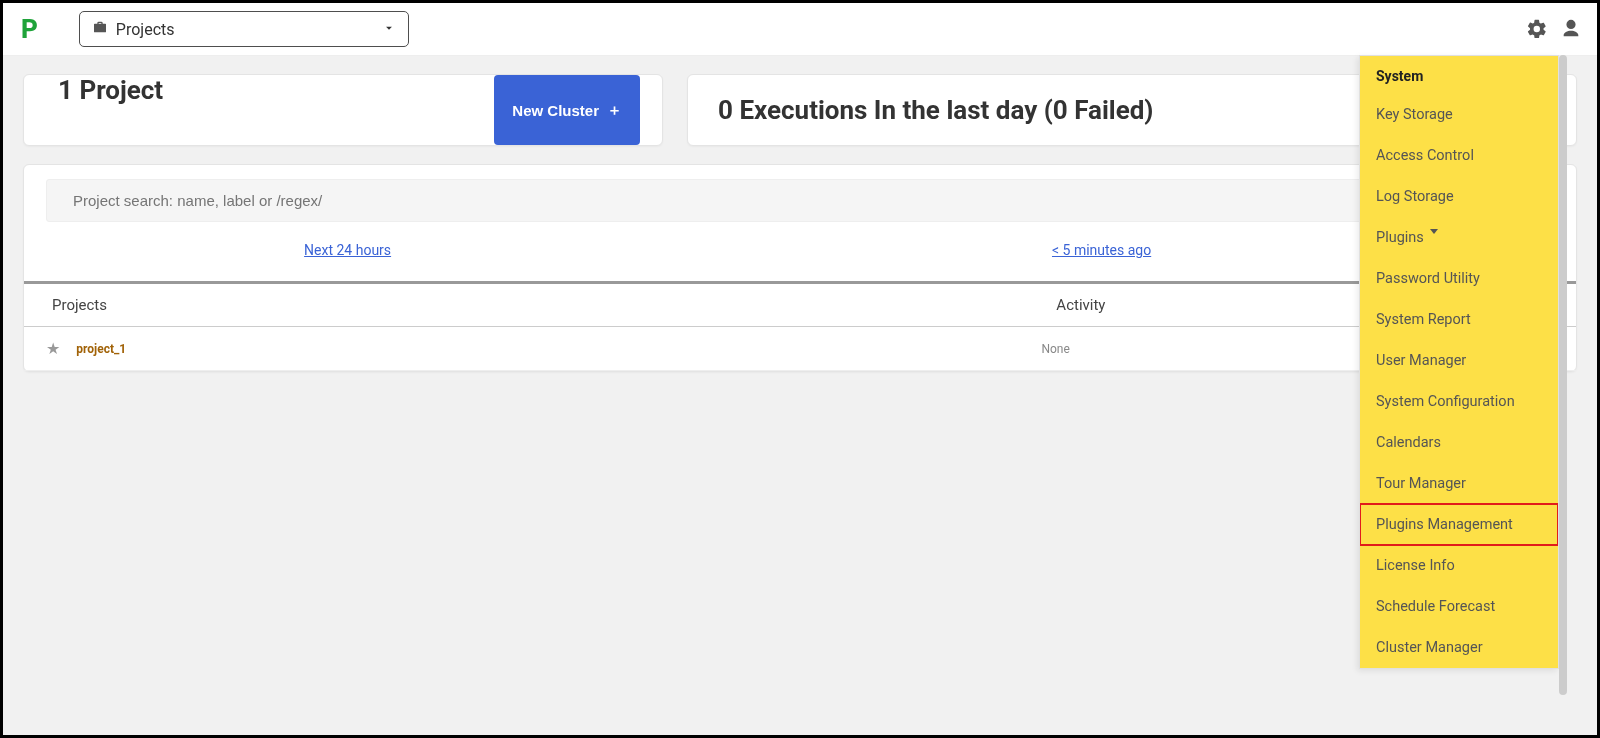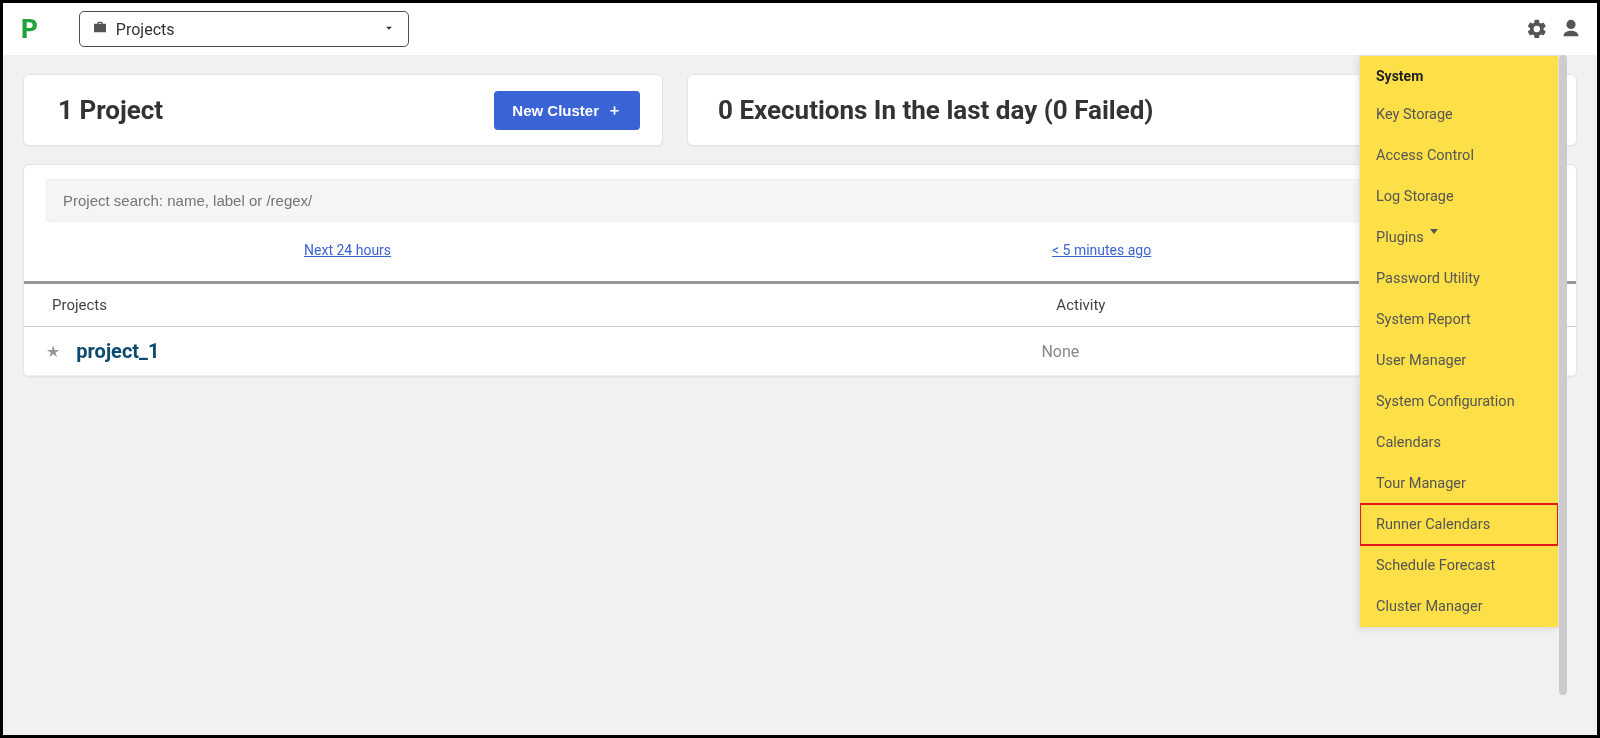--- a/index.html
+++ b/index.html
@@ -49,47 +49,47 @@
 
   .page-body { background:#f1f1f1; height: calc(100% - 52px); padding:18px 20px; border-top:1px solid #eee; position:relative;}
 
   .cards-row { display:flex; gap:24px; }
   .card {
     background:#fff;
     border:1px solid #e4e4e4;
     border-radius:6px;
     box-shadow: 0 1px 2px rgba(0,0,0,0.04);
   }
-  .card-projects { flex:0 0 640px; height:72px; display:flex; align-items:center; justify-content:space-between; padding:0 22px 0 34px;}
+  .card-projects { flex:0 0 640px; height:72px; display:flex; justify-content:space-between; padding:0 22px 0 34px;}
   .card-execs { flex:1; height:72px; display:flex; align-items:center; padding:0 30px;}
   .card-title { font-size:26px; font-weight:700; color:#333; }
   .new-project-btn {
     background:#3a63d6; color:#fff; border:none; border-radius:4px;
     padding:10px 18px; font-size:15px; font-weight:600; cursor:pointer;
     display:flex; align-items:center; gap:8px;
   }
   .new-project-btn .plus { font-weight:700; }
 
   .list-panel { margin-top:18px; background:#fff; border:1px solid #e4e4e4; border-radius:6px; }
   .panel-inner-pad { padding:14px 22px 4px 22px; }
   .search-box {
     background:#f5f5f5; border:1px solid #eee; border-radius:3px;
-    padding:12px 16px; color:#9a9a9a; font-size:15px; width:100%;
+    padding:12px 26px; color:#9a9a9a; font-size:15px; width:100%;
   }
   .timeline-row { display:flex; padding:18px 0 18px 0; }
   .timeline-row .cell-left { flex:0 0 40%; text-align:center; }
   .timeline-row .cell-right { flex:1; text-align:center; }
   .blue-link { color:#3a63d6; text-decoration:underline; font-size:14px; cursor:pointer;}
   .header-row { display:flex; border-top:3px solid #999; border-bottom:1px solid #ccc; padding:12px 22px; font-size:15px; color:#444;}
   .col-projects { flex:0 0 67%; padding-left:6px;}
   .col-activity { flex:1; }
   .data-row { display:flex; align-items:center; padding:12px 22px; border-bottom:1px solid #eee; }
   .star { color:#999; margin-right:16px; cursor:pointer;}
-  .project-name { font-weight:700; font-size:20px; color:#0c4a6e; cursor:pointer; flex:0 0 64%;}
-  .activity-val { color:#888; font-size:16px; flex:1; }
+  .project-name { font-weight:700; font-size:12px; color:#a16207; cursor:pointer; flex:0 0 64%;}
+  .activity-val { color:#888; font-size:12px; flex:1; }
 
   
   .system-menu {
     position:absolute;
     top:52px; right:38px;
     width:200px;
     background:#fde047;
     border:1px solid #e0e0e0;
     box-shadow: -2px 2px 6px rgba(0,0,0,0.08);
     max-height: 640px;
@@ -211,21 +211,24 @@
     <div class="menu-item">
       <span>System Configuration</span>
     </div>
     <div class="menu-item">
       <span>Calendars</span>
     </div>
     <div class="menu-item">
       <span>Tour Manager</span>
     </div>
     <div class="menu-item highlighted">
-      <span>Runner Calendars</span>
+      <span>Plugins Management</span>
+    </div>
+    <div class="menu-item">
+      <span>License Info</span>
     </div>
     <div class="menu-item">
       <span>Schedule Forecast</span>
     </div>
     <div class="menu-item">
       <span>Cluster Manager</span>
     </div>
   </div>
 <div class="system-menu-scroll"></div>
 

